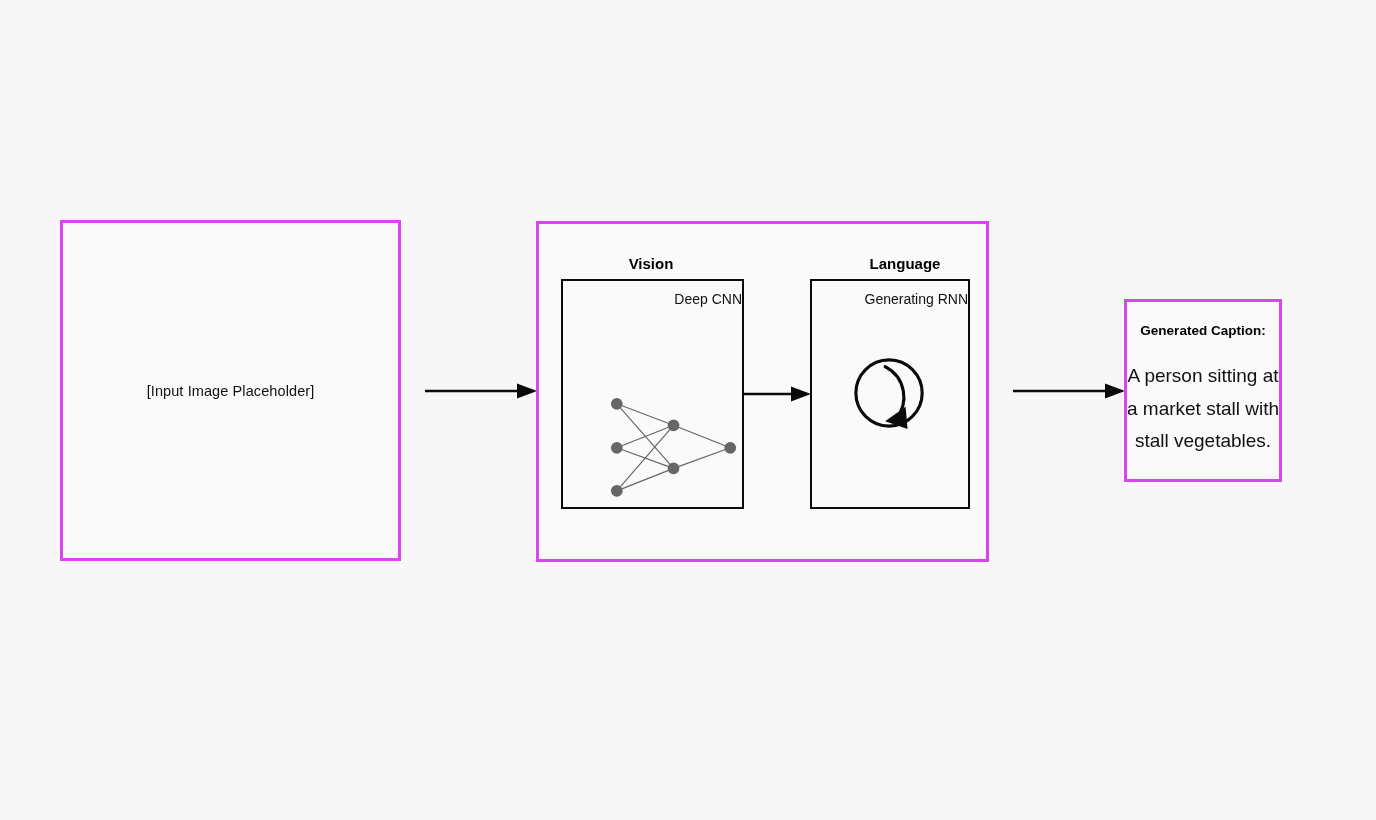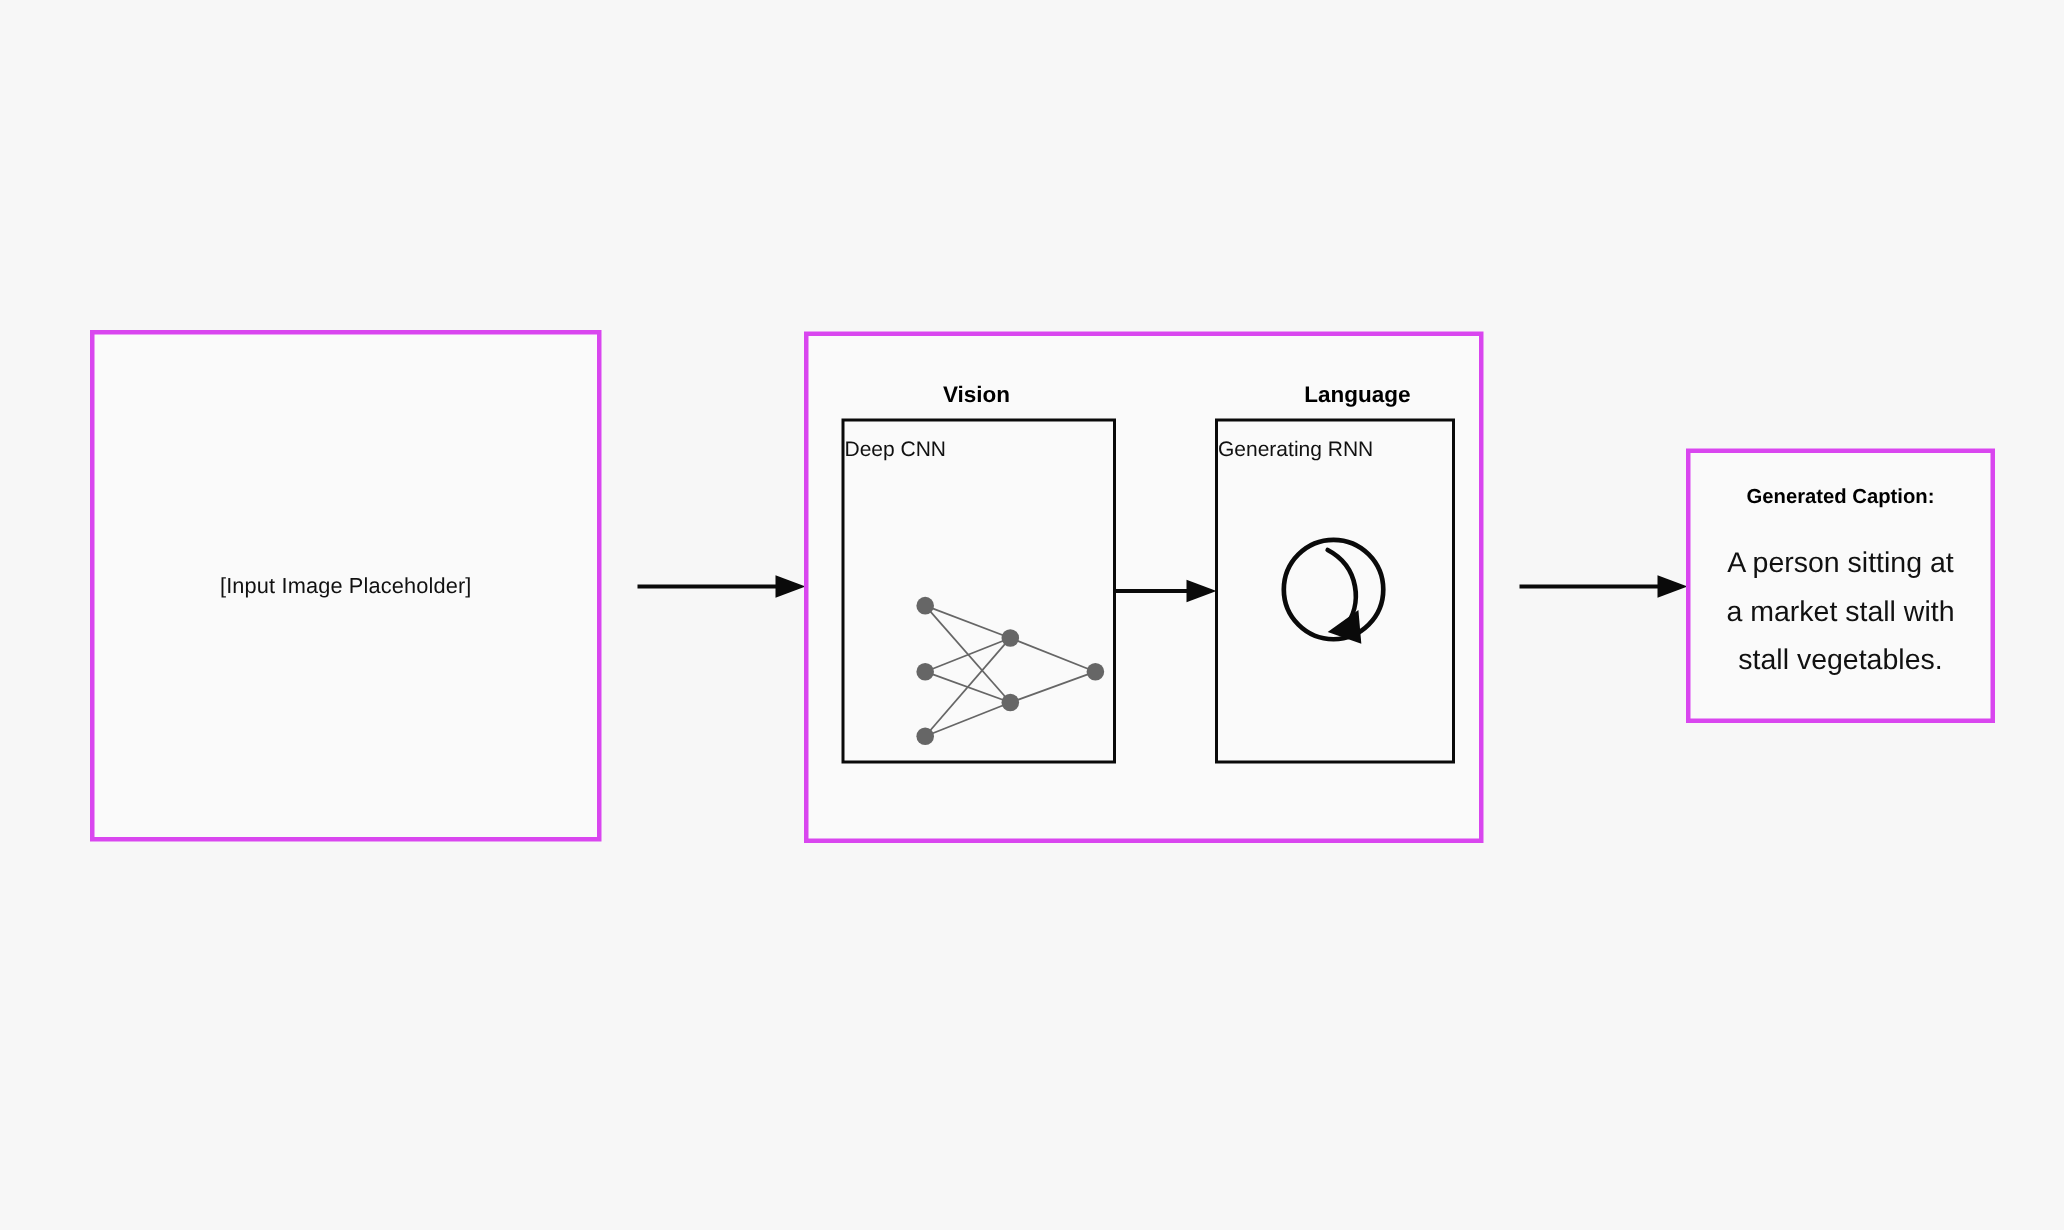--- a/index.html
+++ b/index.html
@@ -76,21 +76,21 @@
     transform: translateX(-50%);
   }
   #vision-title { left: 112px; top: 31px; }
   #language-title { left: 350px; top: 31px; padding-left: 32px; }
 
   .module-label {
     position: absolute;
     left: 0;
     top: 10px;
     width: 100%;
-    text-align: left;
+    text-align: right;
     font-size: 14px;
     color: #111;
     white-space: nowrap;
   }
 
   #cnn-box {
     left: 22px;
     top: 55px;
     width: 183px;
     height: 230px;
@@ -110,21 +110,21 @@
     width: 100%;
     height: 100%;
     overflow: visible;
     pointer-events: none;
   }
 
   
   #caption-box {
     left: 1124px;
     top: 299px;
-    width: 206px;
+    width: 158px;
     height: 183px;
     display: flex;
     flex-direction: column;
     align-items: center;
     justify-content: center;
   }
   #caption-heading {
     font-size: 13.5px;
     font-weight: bold;
     color: #000;

